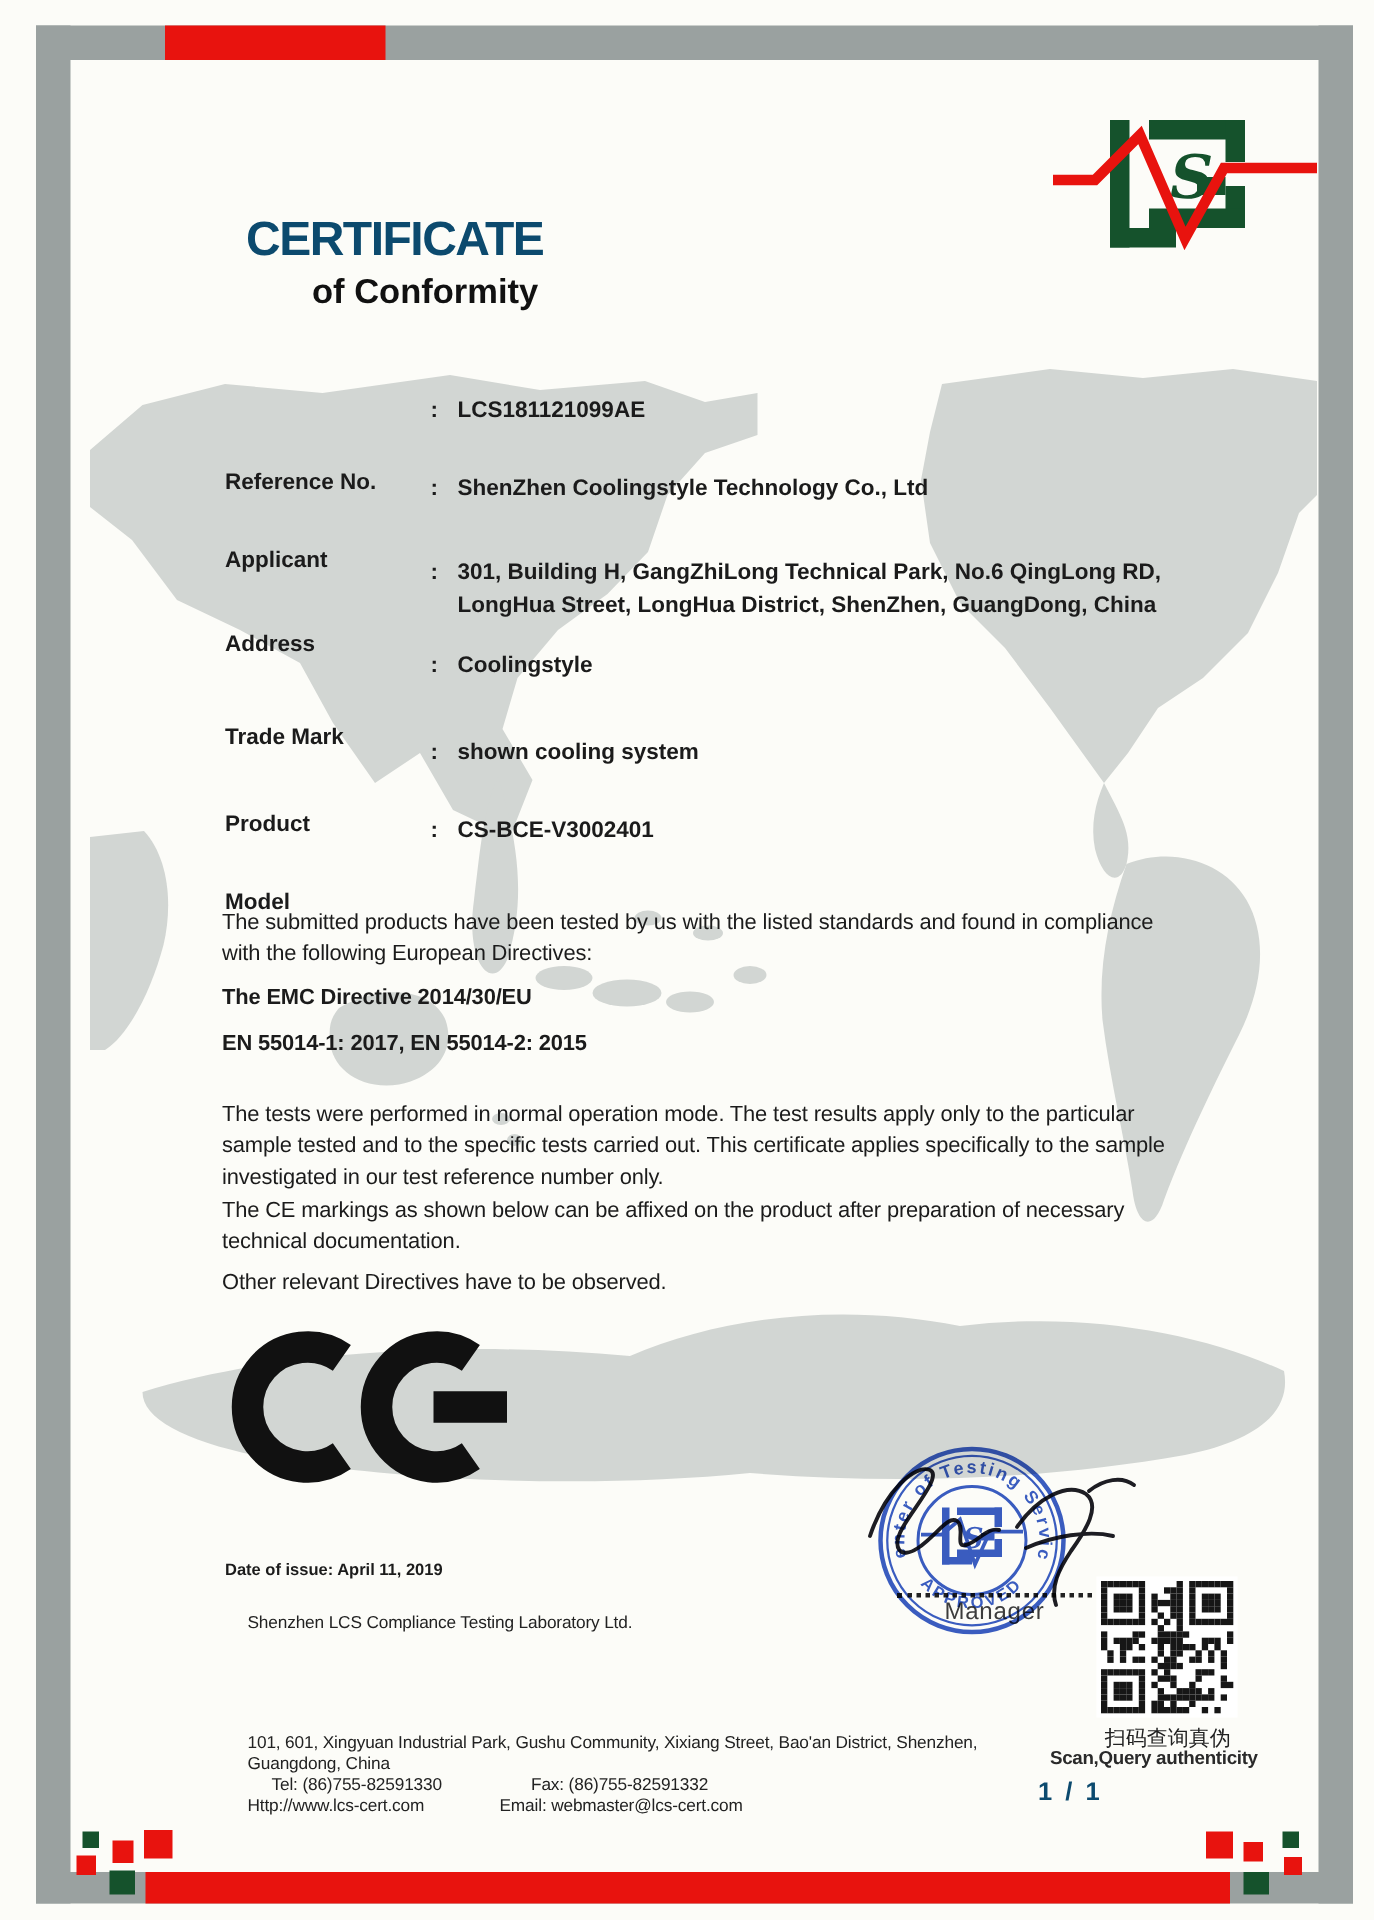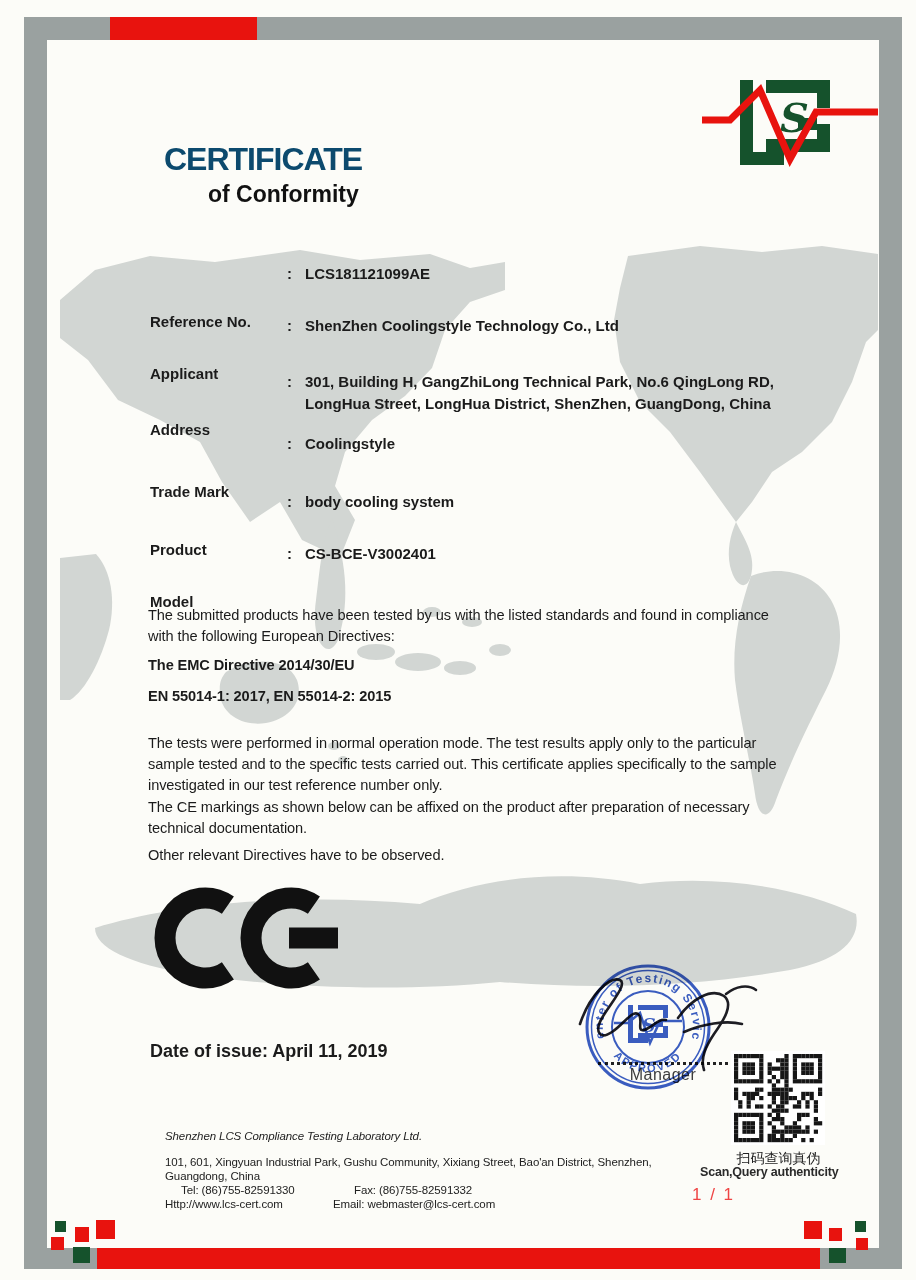--- a/index.html
+++ b/index.html
@@ -23,32 +23,32 @@
   .sq.green{background:#15522c;}
   
   .title{position:absolute;left:164px;top:141px;font-size:32px;font-weight:bold;letter-spacing:-1px;color:#0c4a6e;}
   .subtitle{position:absolute;left:164px;top:181px;font-size:23px;font-weight:bold;color:#111;margin-left:44px;}
   .field-row{position:absolute;left:150px;width:680px;font-size:15px;font-weight:bold;line-height:22px;}
   .field-label{position:absolute;left:0;top:0;margin-top:48px;}
   .field-colon{position:absolute;left:137px;top:0;}
   .field-value{position:absolute;left:155px;top:0;white-space:pre-line;}
   .para{position:absolute;left:148px;width:690px;font-size:14.6px;line-height:21px;white-space:pre-line;letter-spacing:-0.1px;}
   .para.bold{font-weight:bold;}
-  .date-line{position:absolute;left:150px;top:1041px;font-size:18px;font-weight:bold;}
+  .date-line{position:absolute;left:150px;top:1041px;font-size:11px;font-weight:bold;}
   
   .footer-line{position:absolute;font-size:11.5px;color:#222;letter-spacing:-0.1px;}
   
   .stamp-svg{position:absolute;left:560px;top:939px;mix-blend-mode:multiply;opacity:0.93;z-index:30;}
   .signature-svg{position:absolute;left:566px;top:958px;mix-blend-mode:multiply;z-index:35;}
   .dotted-line{position:absolute;left:598px;top:1048px;width:130px;height:14px;border-bottom:3px dotted #222;z-index:25;}
   .manager{position:absolute;left:603px;top:1066px;width:120px;text-align:center;font-size:16px;color:#3c3c3c;letter-spacing:0.5px;z-index:25;}
   .qr-box{position:absolute;left:731px;top:1051px;width:94px;height:94px;background:#fff;z-index:28;}
   .qr-caption-cn{position:absolute;left:706px;top:1150px;width:145px;text-align:center;font-size:14px;font-weight:normal;color:#222;}
   .qr-caption-en{position:absolute;left:700px;top:1165px;width:158px;text-align:left;font-size:12.5px;font-weight:bold;color:#2a2a2a;letter-spacing:-0.2px;}
-  .page-number{position:absolute;left:692px;top:1185px;font-size:17px;font-weight:normal;letter-spacing:2px;color:#ef4444;}
+  .page-number{position:absolute;left:692px;top:1185px;font-size:17px;font-weight:bold;letter-spacing:2px;color:#0c4a6e;}
   .map-svg,.logo-svg,.ce-svg{position:absolute;}
   .logo-svg{left:700px;top:62px;}
   .ce-svg{left:150px;top:886px;}
 </style>
 </head>
 <body>
 
 <div class="page">
 
   <svg class="map-svg" width="916" height="1280" viewBox="0 0 916 1280" style="left:0;top:0;">
@@ -134,21 +134,21 @@
 LongHua Street, LongHua District, ShenZhen, GuangDong, China</span>
   </div>
   <div class="field-row" style="top:433px;">
     <span class="field-label">Trade Mark</span>
     <span class="field-colon">:</span>
     <span class="field-value">Coolingstyle</span>
   </div>
   <div class="field-row" style="top:491px;">
     <span class="field-label">Product</span>
     <span class="field-colon">:</span>
-    <span class="field-value">body cooling system</span>
+    <span class="field-value">shown cooling system</span>
   </div>
   <div class="field-row" style="top:543px;">
     <span class="field-label">Model</span>
     <span class="field-colon">:</span>
     <span class="field-value">CS-BCE-V3002401</span>
   </div>
 
   <div class="para" style="top:605px;">The submitted products have been tested by us with the listed standards and found in compliance
 with the following European Directives:</div>
   <div class="para bold" style="top:655px;">The EMC Directive 2014/30/EU</div>
@@ -437,21 +437,21 @@
         <rect x="15.600000000000001" y="87" width="4.2" height="4.2" fill="#161616"></rect>
         <rect x="19.8" y="87" width="4.2" height="4.2" fill="#161616"></rect>
         <rect x="24" y="87" width="4.2" height="4.2" fill="#161616"></rect>
         <rect x="28.200000000000003" y="87" width="4.2" height="4.2" fill="#161616"></rect>
       </svg></div>
   <div class="qr-caption-cn">扫码查询真伪</div>
   <div class="qr-caption-en">Scan,Query authenticity</div>
 
   <div class="page-number">1 / 1</div>
 
-  <div class="footer-line" style="left:165px;top:1130px;font-style:italic;">Shenzhen LCS Compliance Testing Laboratory Ltd.</div>
+  <div class="footer-line" style="left:165px;top:1076px;">Shenzhen LCS Compliance Testing Laboratory Ltd.</div>
   <div class="footer-line" style="left:165px;top:1156px;">101, 601, Xingyuan Industrial Park, Gushu Community, Xixiang Street, Bao'an District, Shenzhen,</div>
   <div class="footer-line" style="left:165px;top:1170px;">Guangdong, China</div>
   <div class="footer-line" style="left:165px;top:1184px;margin-left:16px;">Tel: (86)755-82591330</div>
   <div class="footer-line" style="left:333px;top:1184px;padding-left:21px;">Fax: (86)755-82591332</div>
   <div class="footer-line" style="left:165px;top:1198px;">Http://www.lcs-cert.com</div>
   <div class="footer-line" style="left:333px;top:1198px;">Email: webmaster@lcs-cert.com</div>
 
 </div>
 
 </body></html>

